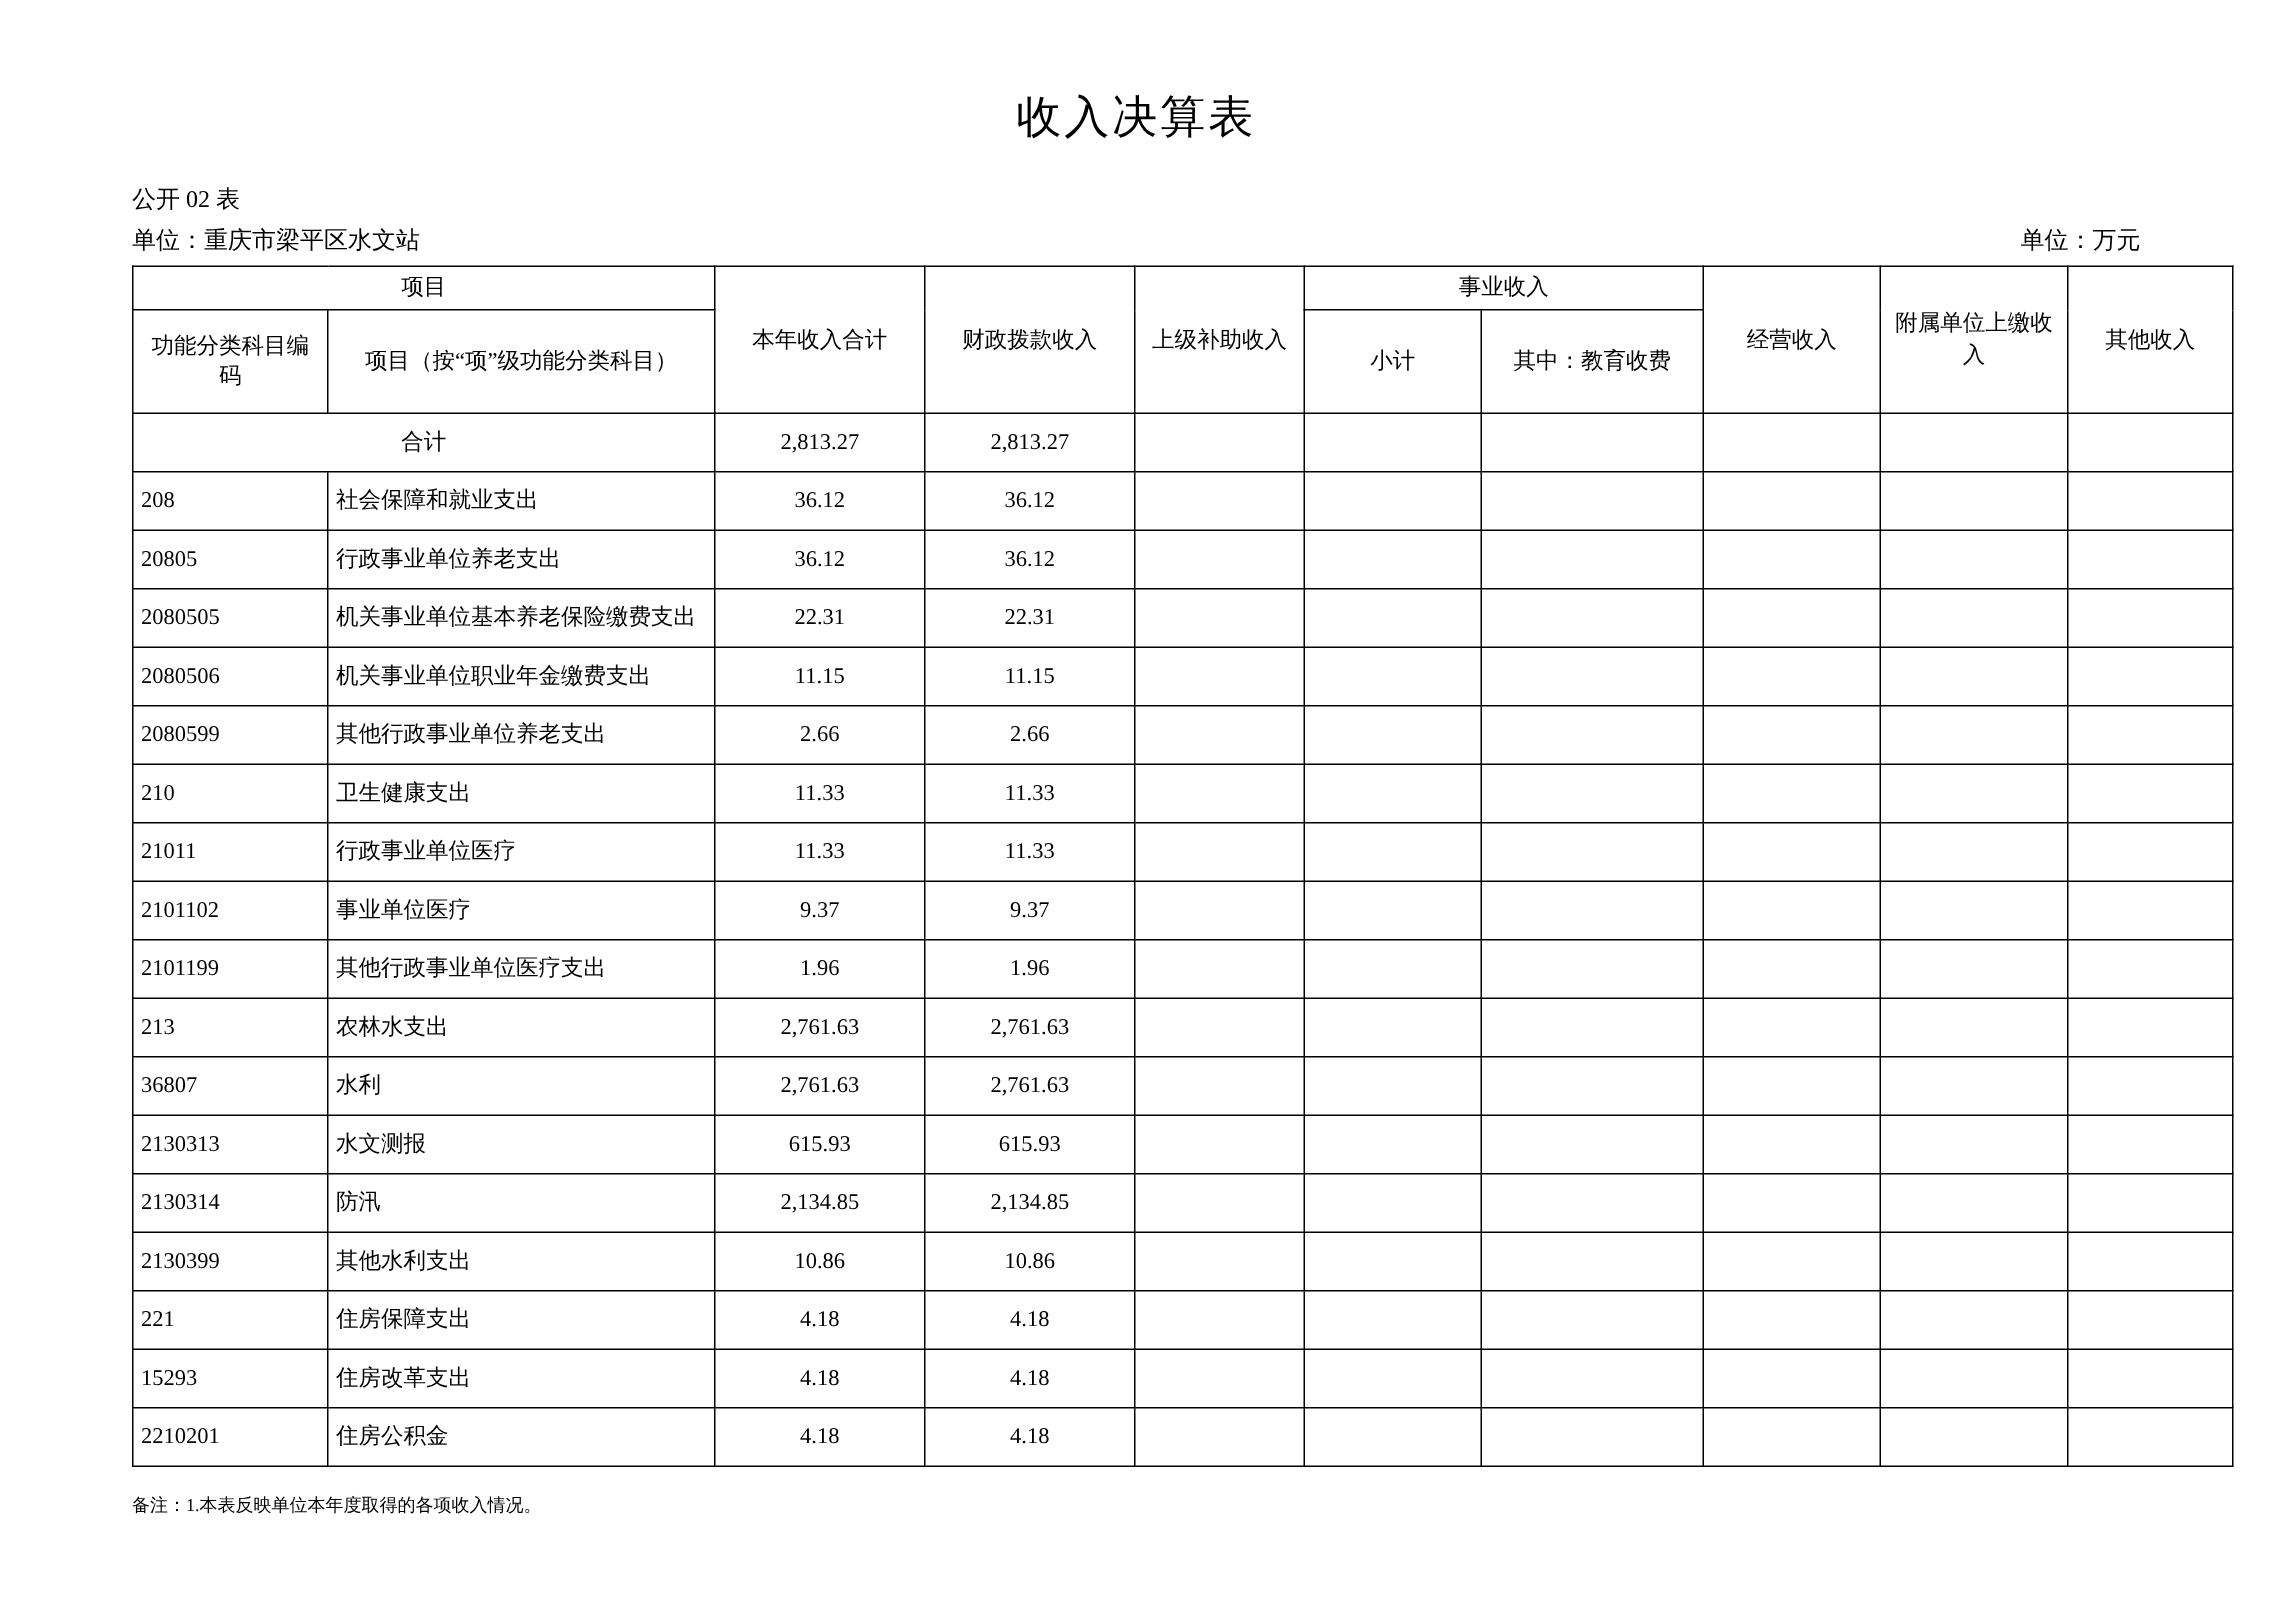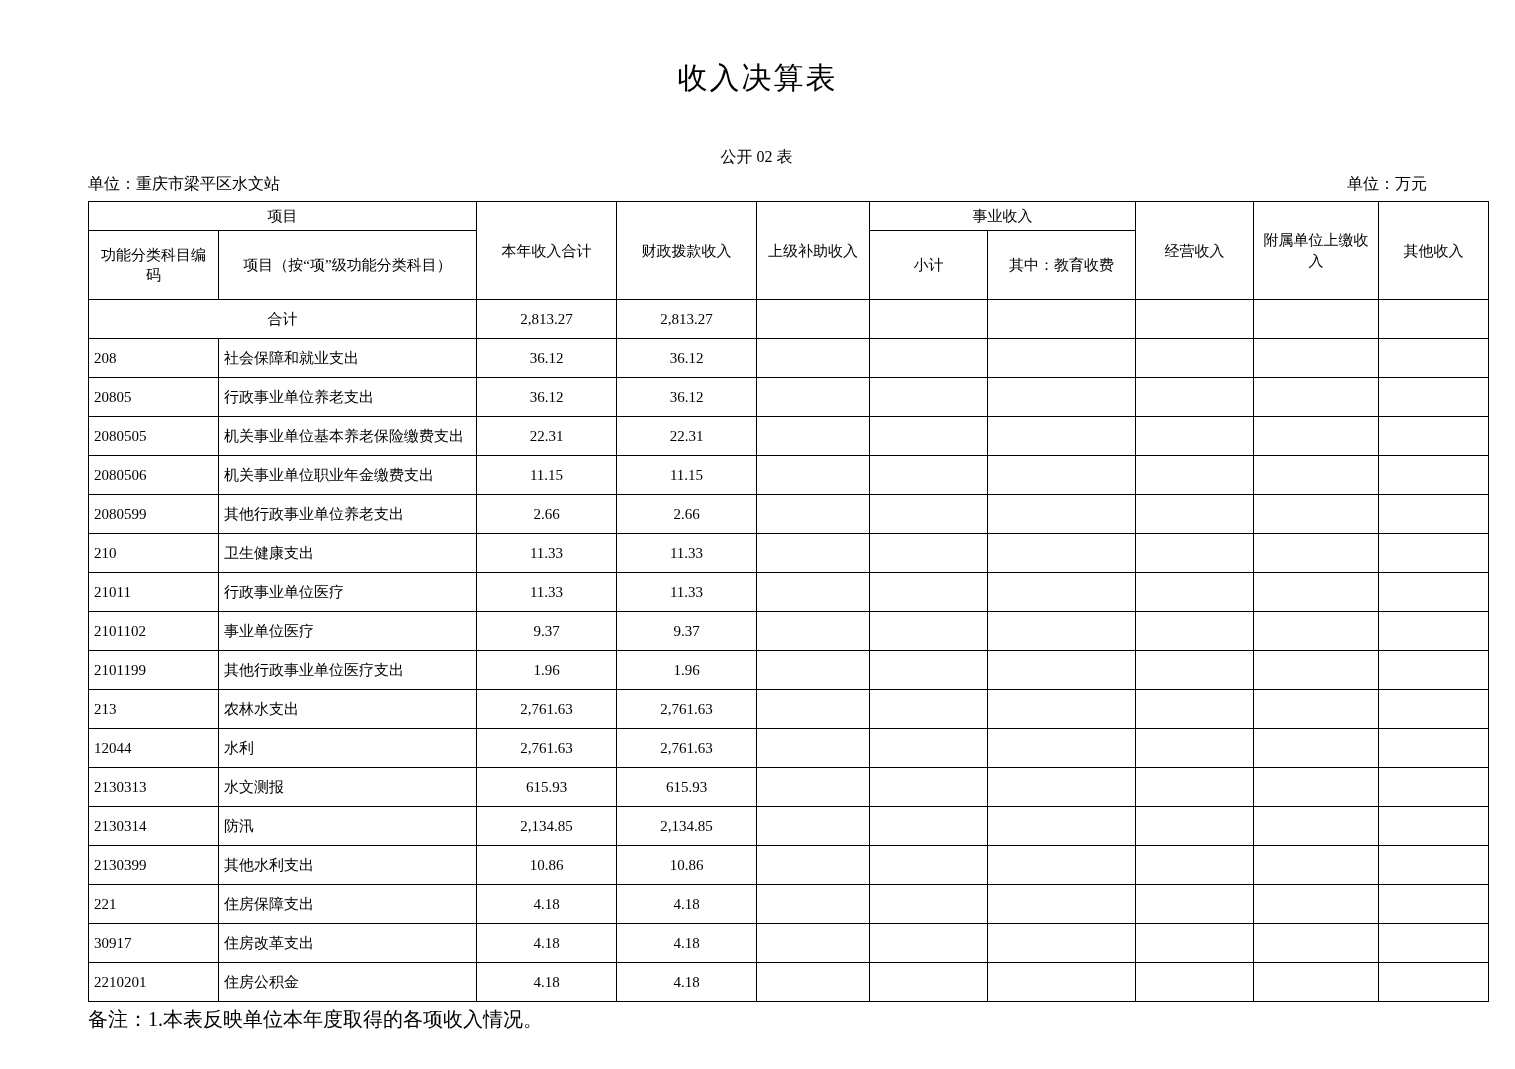--- a/index.html
+++ b/index.html
@@ -25,23 +25,23 @@
   .doc-title {
     text-align: center;
     font-size: 30px;
     font-weight: normal;
     letter-spacing: 2px;
     margin-top: 58px;
     margin-bottom: 0;
     font-family: "Liberation Serif", "DejaVu Serif", serif;
   }
   .sheet-no {
-    text-align: center;
+    text-align: left;
     font-size: 16px;
-    margin-top: 48px;
+    margin-top: 24px;
     margin-right: 2px;
   }
   .meta-row {
     display: flex;
     justify-content: space-between;
     align-items: flex-end;
     font-size: 16px;
     margin-top: 6px;
     margin-bottom: 6px;
   }
@@ -75,22 +75,22 @@
   .col-code { width: 130px; }
   .col-item { width: 258px; }
   .col-num { width: 140px; }
   .col-sup { width: 113px; }
   .col-sub { width: 118px; }
   .col-edu { width: 148px; }
   .col-oper { width: 118px; }
   .col-att { width: 125px; }
   .col-other { width: 110px; }
   .note {
-    font-size: 20px;
-    margin-top: 3px;
+    font-size: 12px;
+    margin-top: 17px;
     line-height: 1.45;
   }
   .note .l2 { padding-left: 32px; }
   .item-wrap {
     word-break: break-all;
   }
 </style>
 </head>
 <body>
 
@@ -262,21 +262,21 @@
           <td class="row-cell c-center bold">2,761.63</td>
           <td class="row-cell c-center bold">2,761.63</td>
           <td class="row-cell c-center bold"></td>
           <td class="row-cell c-center bold"></td>
           <td class="row-cell c-center bold"></td>
           <td class="row-cell c-center bold"></td>
           <td class="row-cell c-center bold"></td>
           <td class="row-cell c-center bold"></td>
         </tr>
         <tr>
-          <td class="row-cell c-left bold">12044</td>
+          <td class="row-cell c-left bold">36807</td>
           <td class="row-cell c-left item-wrap bold">水利</td>
           <td class="row-cell c-center bold">2,761.63</td>
           <td class="row-cell c-center bold">2,761.63</td>
           <td class="row-cell c-center bold"></td>
           <td class="row-cell c-center bold"></td>
           <td class="row-cell c-center bold"></td>
           <td class="row-cell c-center bold"></td>
           <td class="row-cell c-center bold"></td>
           <td class="row-cell c-center bold"></td>
         </tr>
@@ -322,21 +322,21 @@
           <td class="row-cell c-center bold">4.18</td>
           <td class="row-cell c-center bold">4.18</td>
           <td class="row-cell c-center bold"></td>
           <td class="row-cell c-center bold"></td>
           <td class="row-cell c-center bold"></td>
           <td class="row-cell c-center bold"></td>
           <td class="row-cell c-center bold"></td>
           <td class="row-cell c-center bold"></td>
         </tr>
         <tr>
-          <td class="row-cell c-left bold">30917</td>
+          <td class="row-cell c-left bold">15293</td>
           <td class="row-cell c-left item-wrap bold">住房改革支出</td>
           <td class="row-cell c-center bold">4.18</td>
           <td class="row-cell c-center bold">4.18</td>
           <td class="row-cell c-center bold"></td>
           <td class="row-cell c-center bold"></td>
           <td class="row-cell c-center bold"></td>
           <td class="row-cell c-center bold"></td>
           <td class="row-cell c-center bold"></td>
           <td class="row-cell c-center bold"></td>
         </tr>

